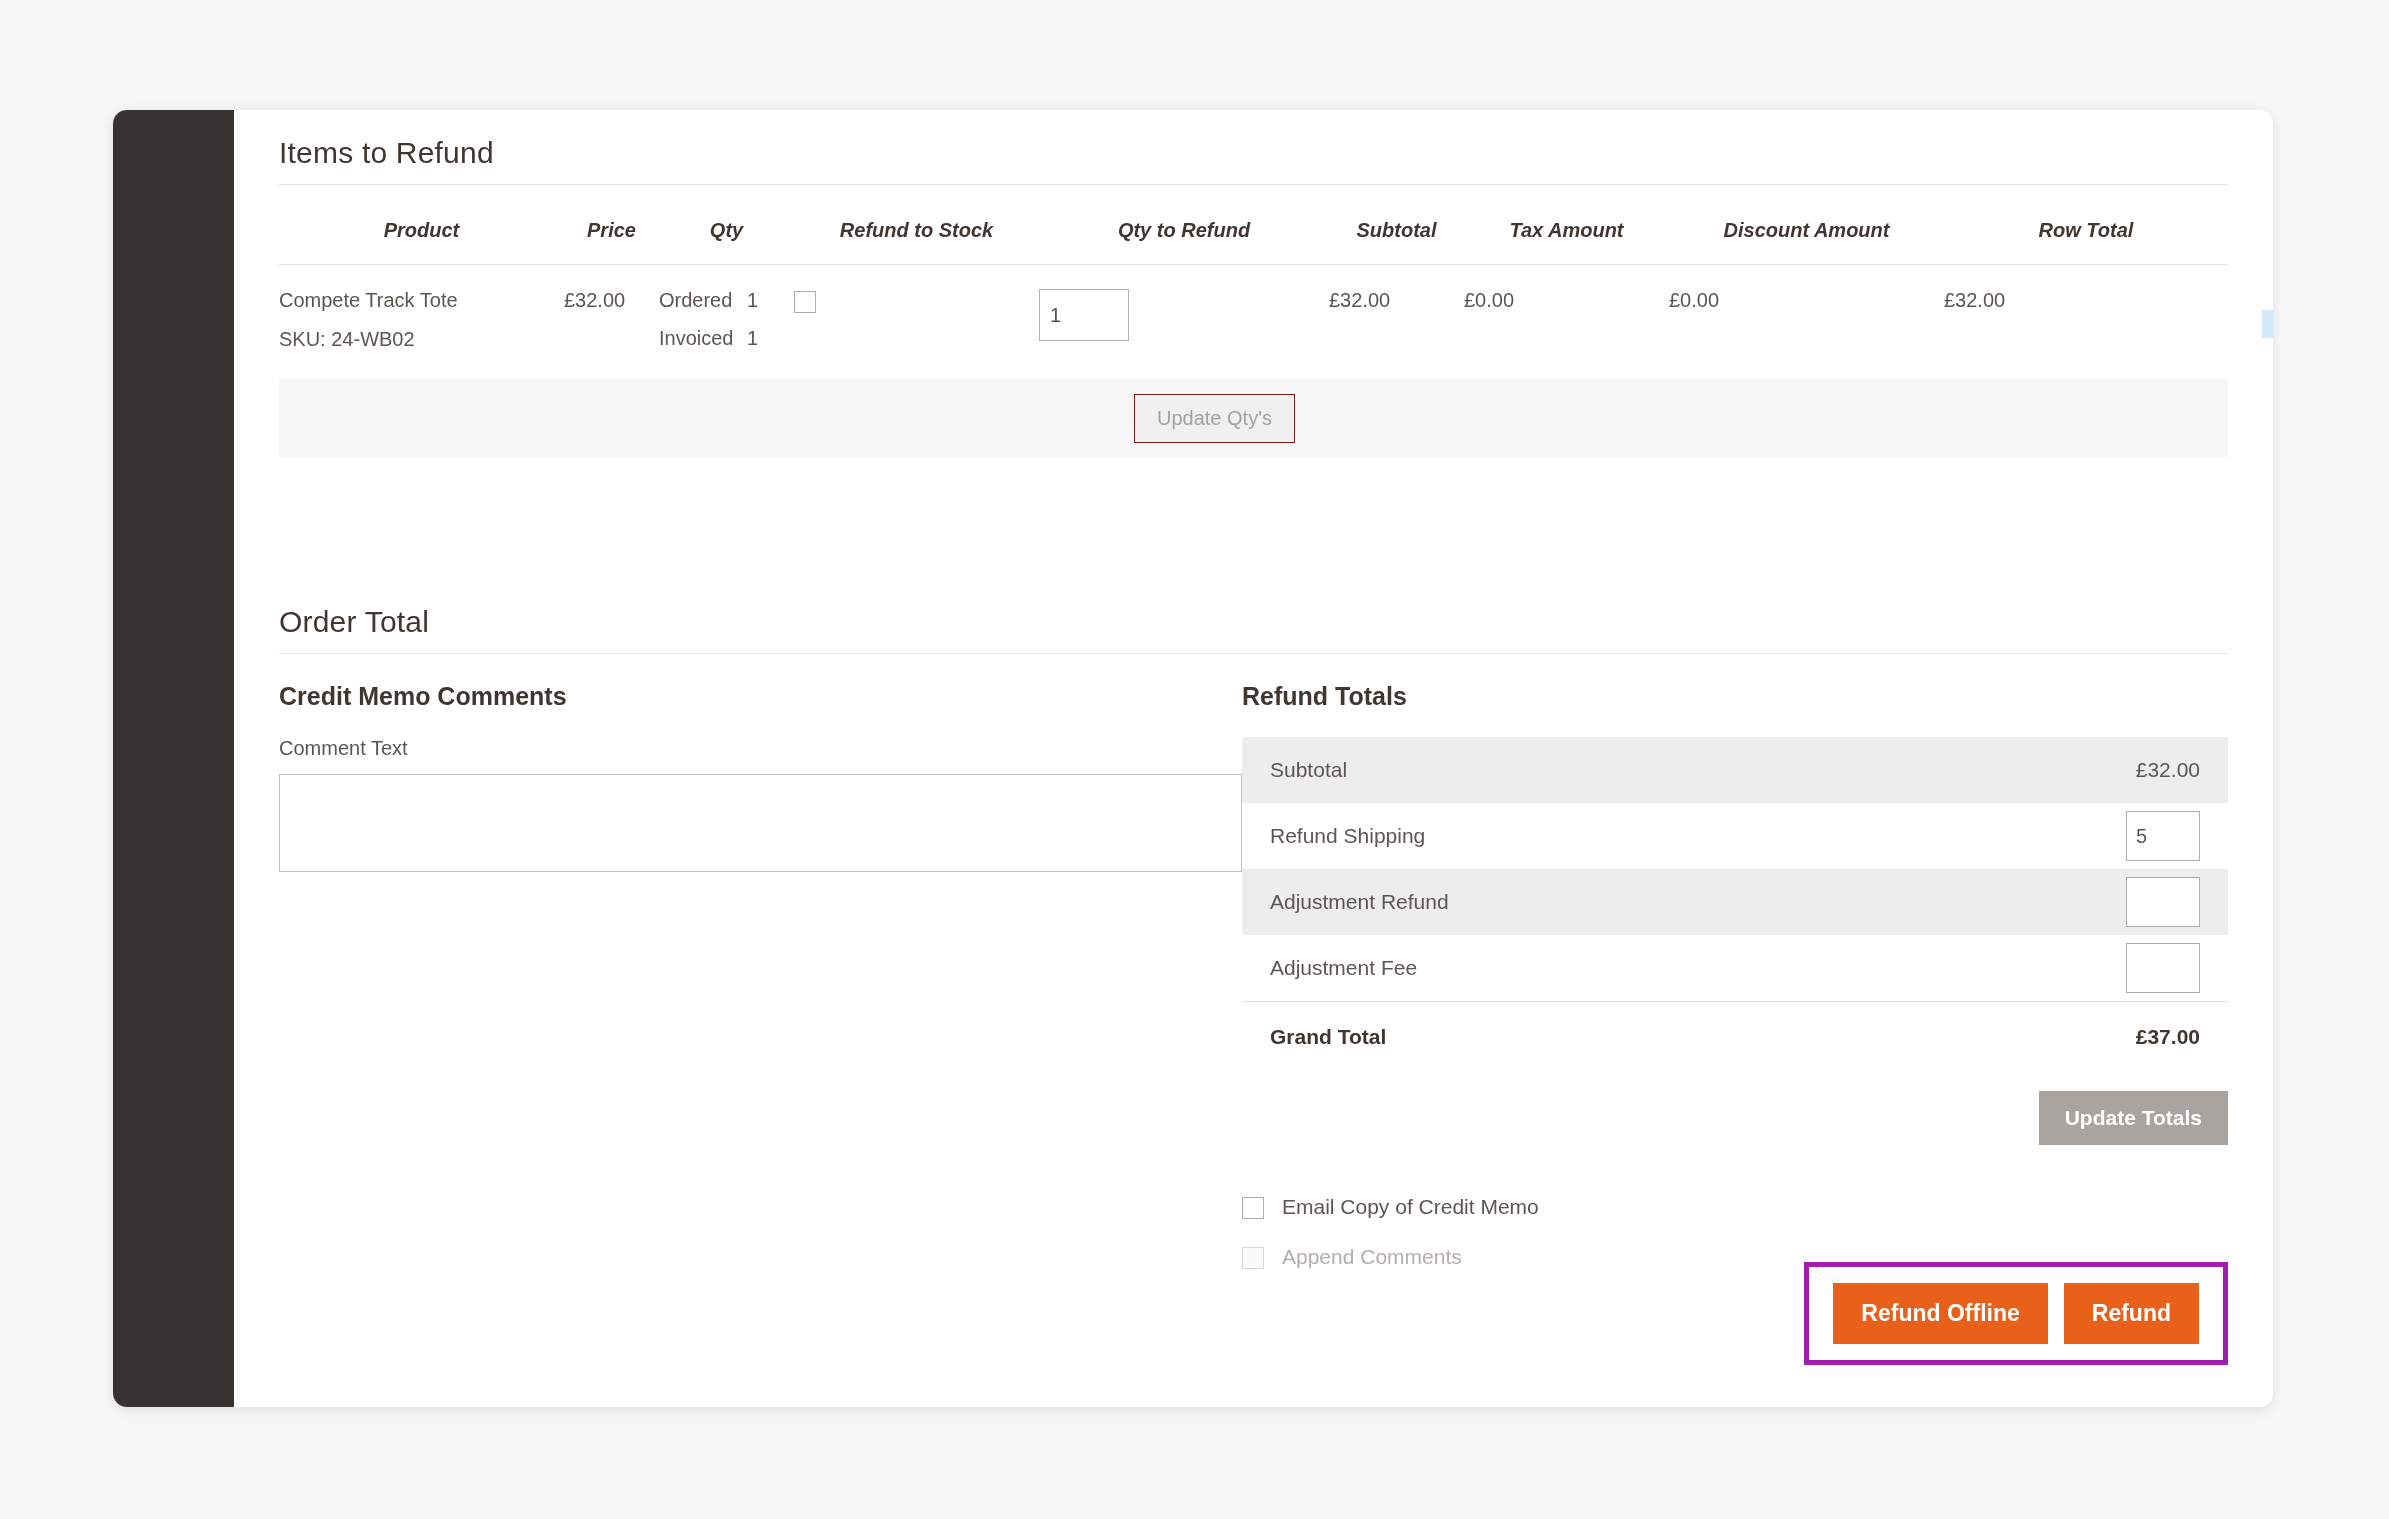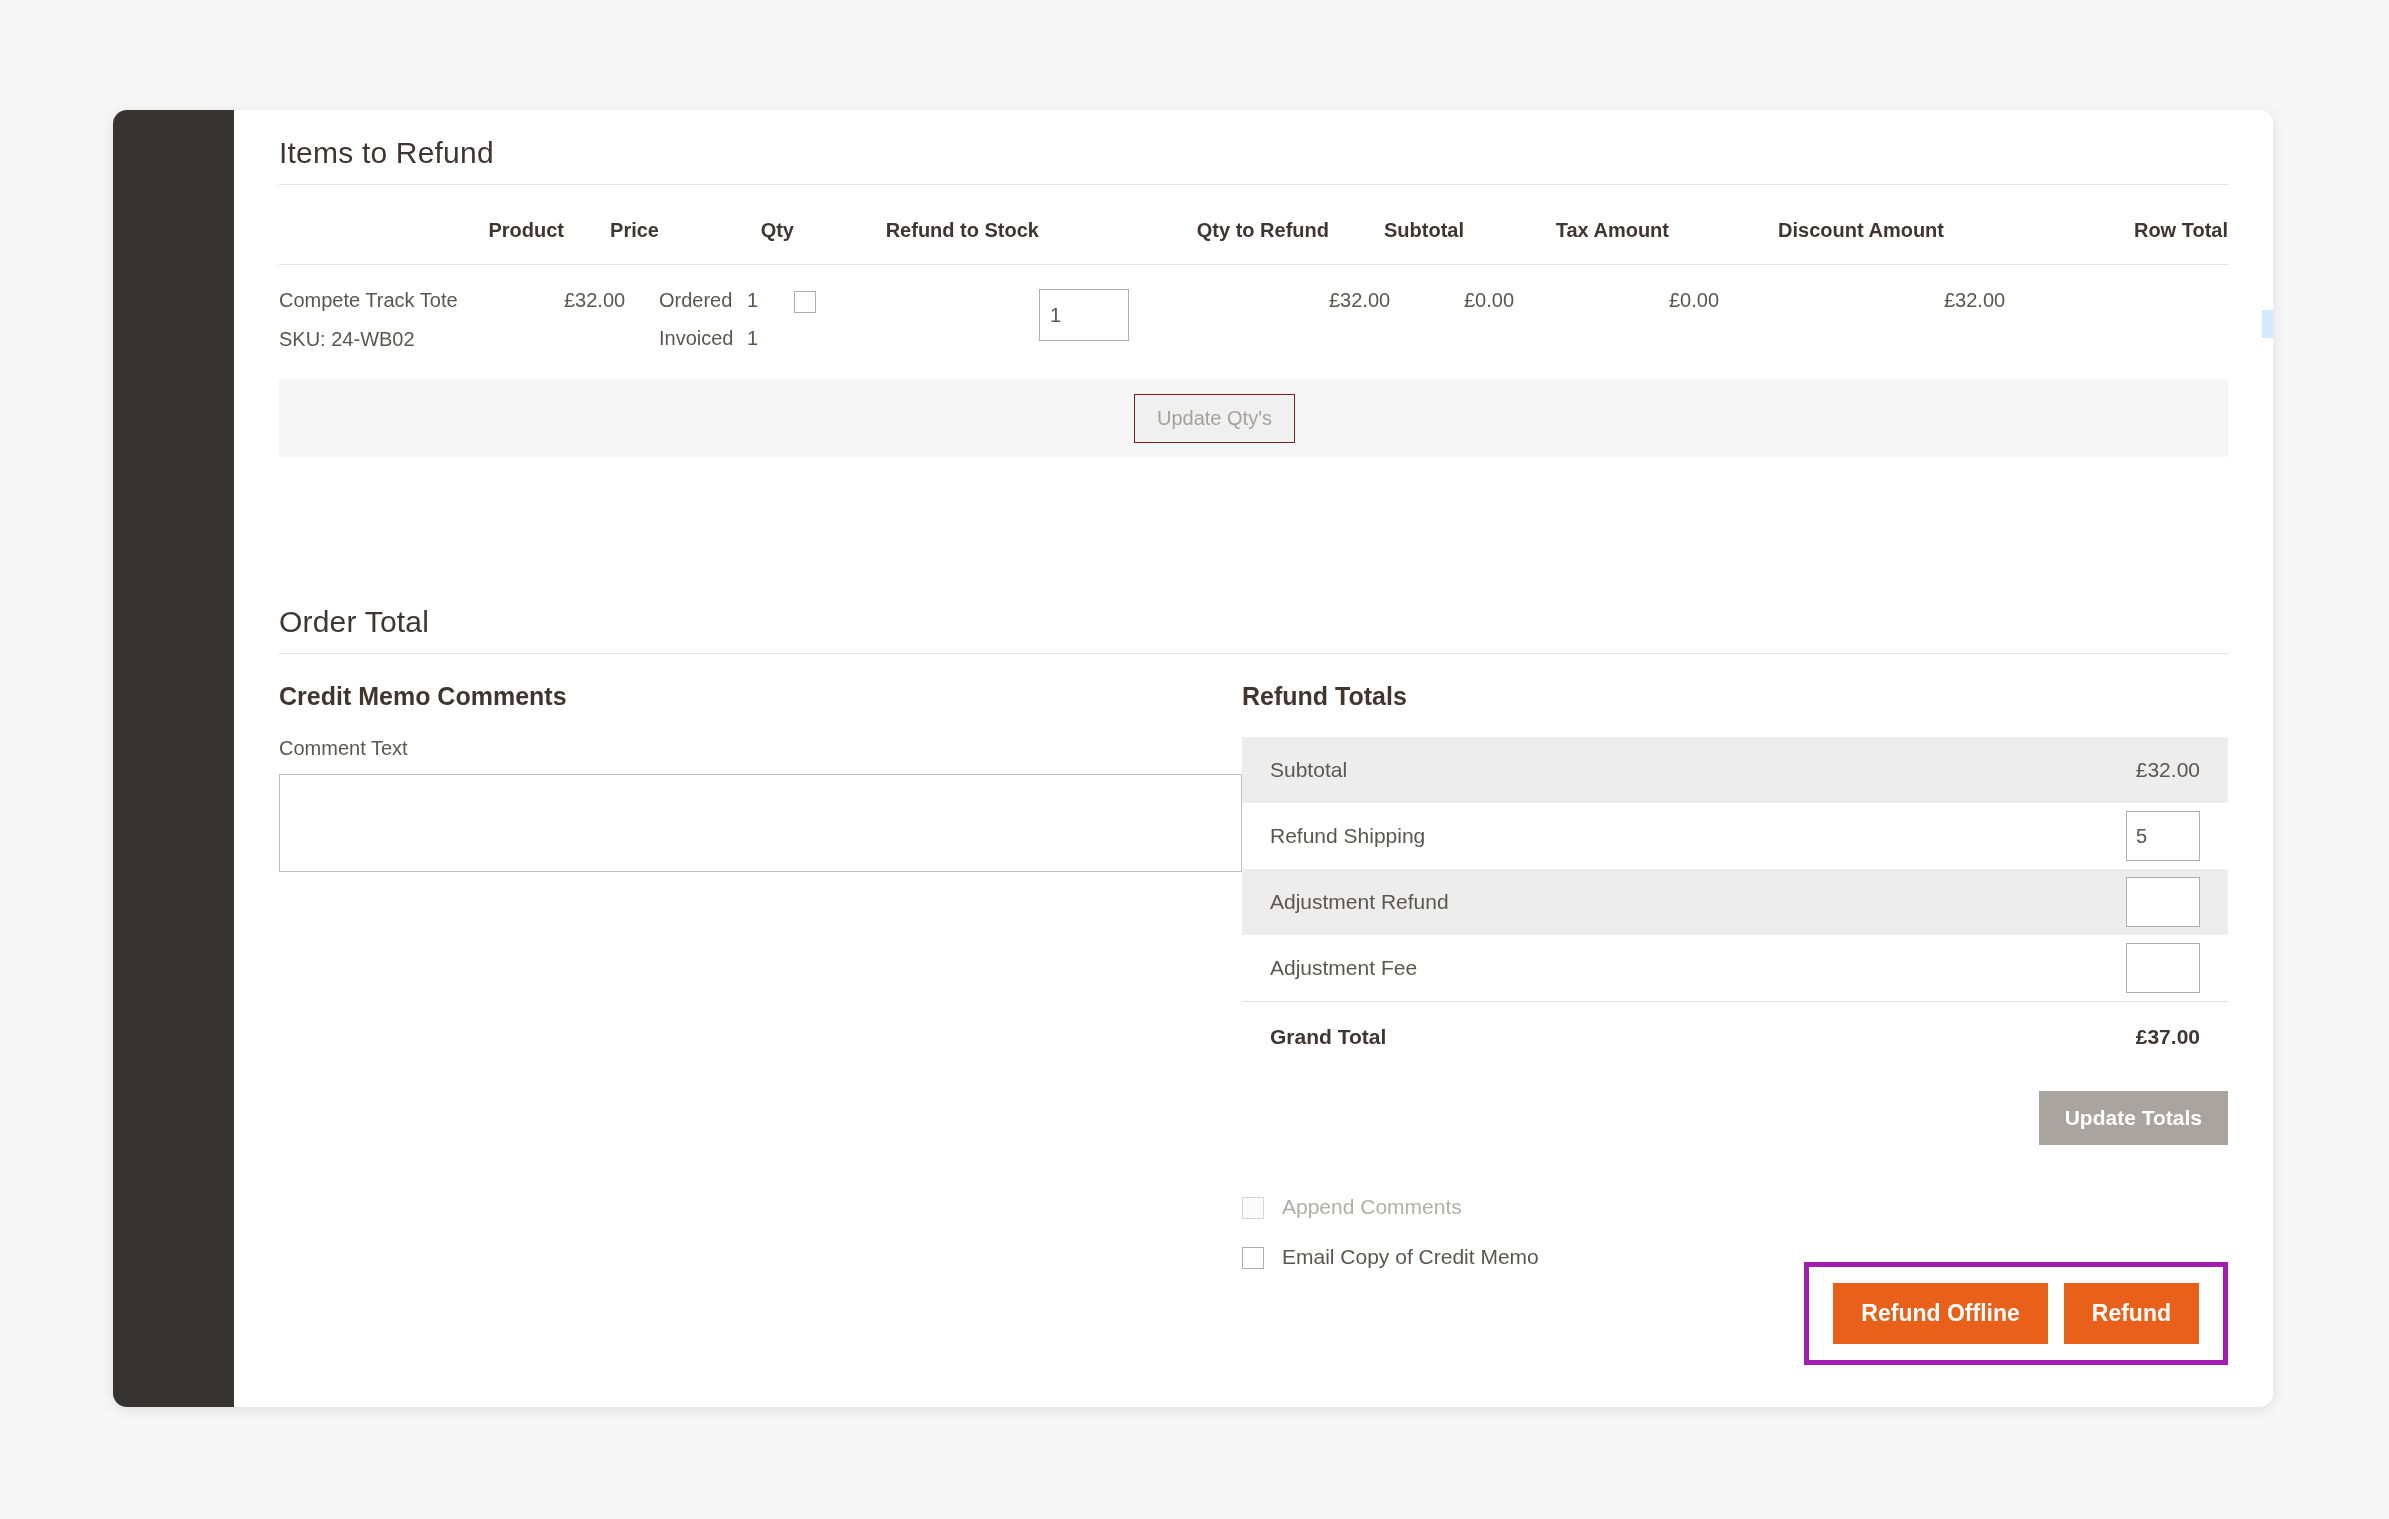--- a/index.html
+++ b/index.html
@@ -57,27 +57,28 @@
     margin: 0;
   }
 
   
   .items-table {
     width: 100%;
     border-collapse: collapse;
     margin-top: 0;
   }
   .items-table th {
-    text-align: right;
+    text-align: center;
     font-size: 20px;
     font-weight: bold;
     color: #41362f;
     padding: 34px 0 22px 0;
     border-bottom: 1px solid #e3e3e3;
     white-space: nowrap;
+    font-style: italic;
   }
   .items-table td {
     font-size: 20px;
     color: #5c5651;
     padding: 24px 0 28px 0;
     vertical-align: top;
   }
   .col-product { width: 285px; }
   .col-price   { width: 95px; margin-left: 21px;  }
   .col-qty     { width: 135px; }
@@ -345,26 +346,26 @@
                 </tr>
               </tbody>
             </table>
 
             <div class="totals-actions">
               <button class="btn-update-totals">Update Totals</button>
             </div>
 
             <div class="checks">
               <div class="check-row">
+                <span class="cb"></span>
+                <span class="lbl">Email Copy of Credit Memo</span>
+              </div>
+              <div class="check-row">
                 <span class="cb disabled"></span>
                 <span class="lbl disabled">Append Comments</span>
-              </div>
-              <div class="check-row">
-                <span class="cb"></span>
-                <span class="lbl">Email Copy of Credit Memo</span>
               </div>
             </div>
           </div>
 
         </div>
       </div>
 
       <div class="highlight-box">
         <button class="btn-orange">Refund Offline</button>
         <button class="btn-orange">Refund</button>

